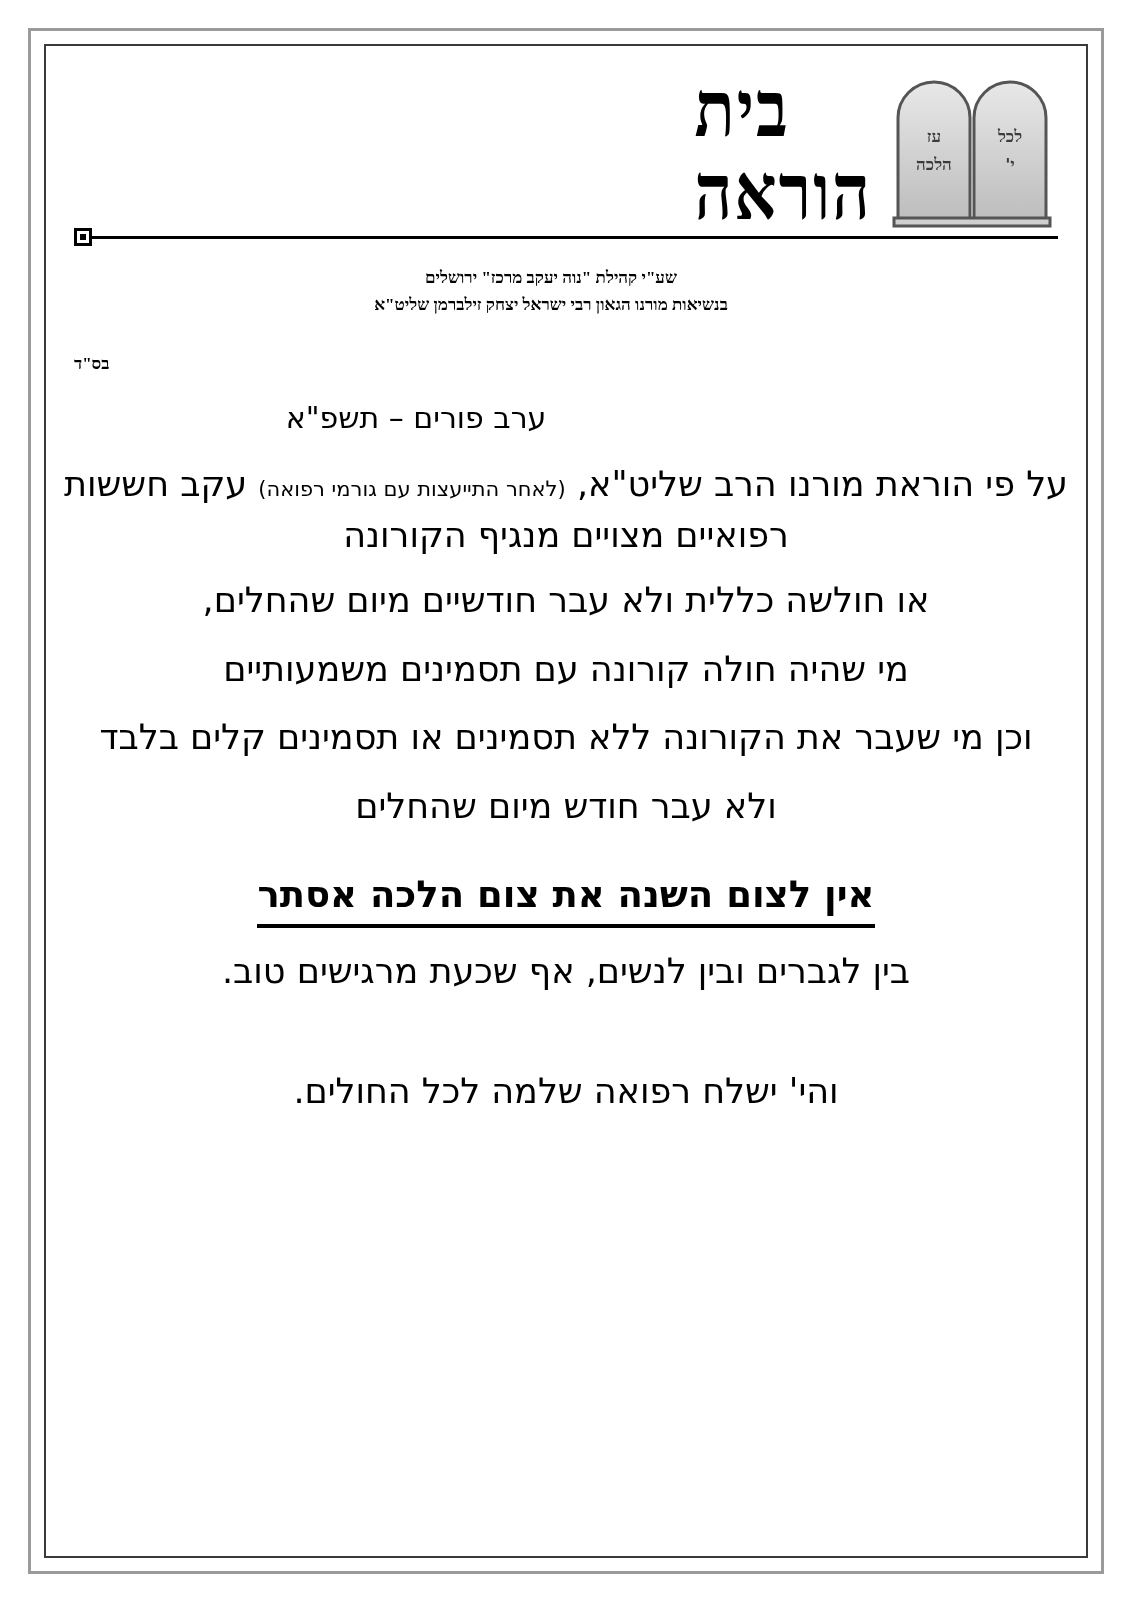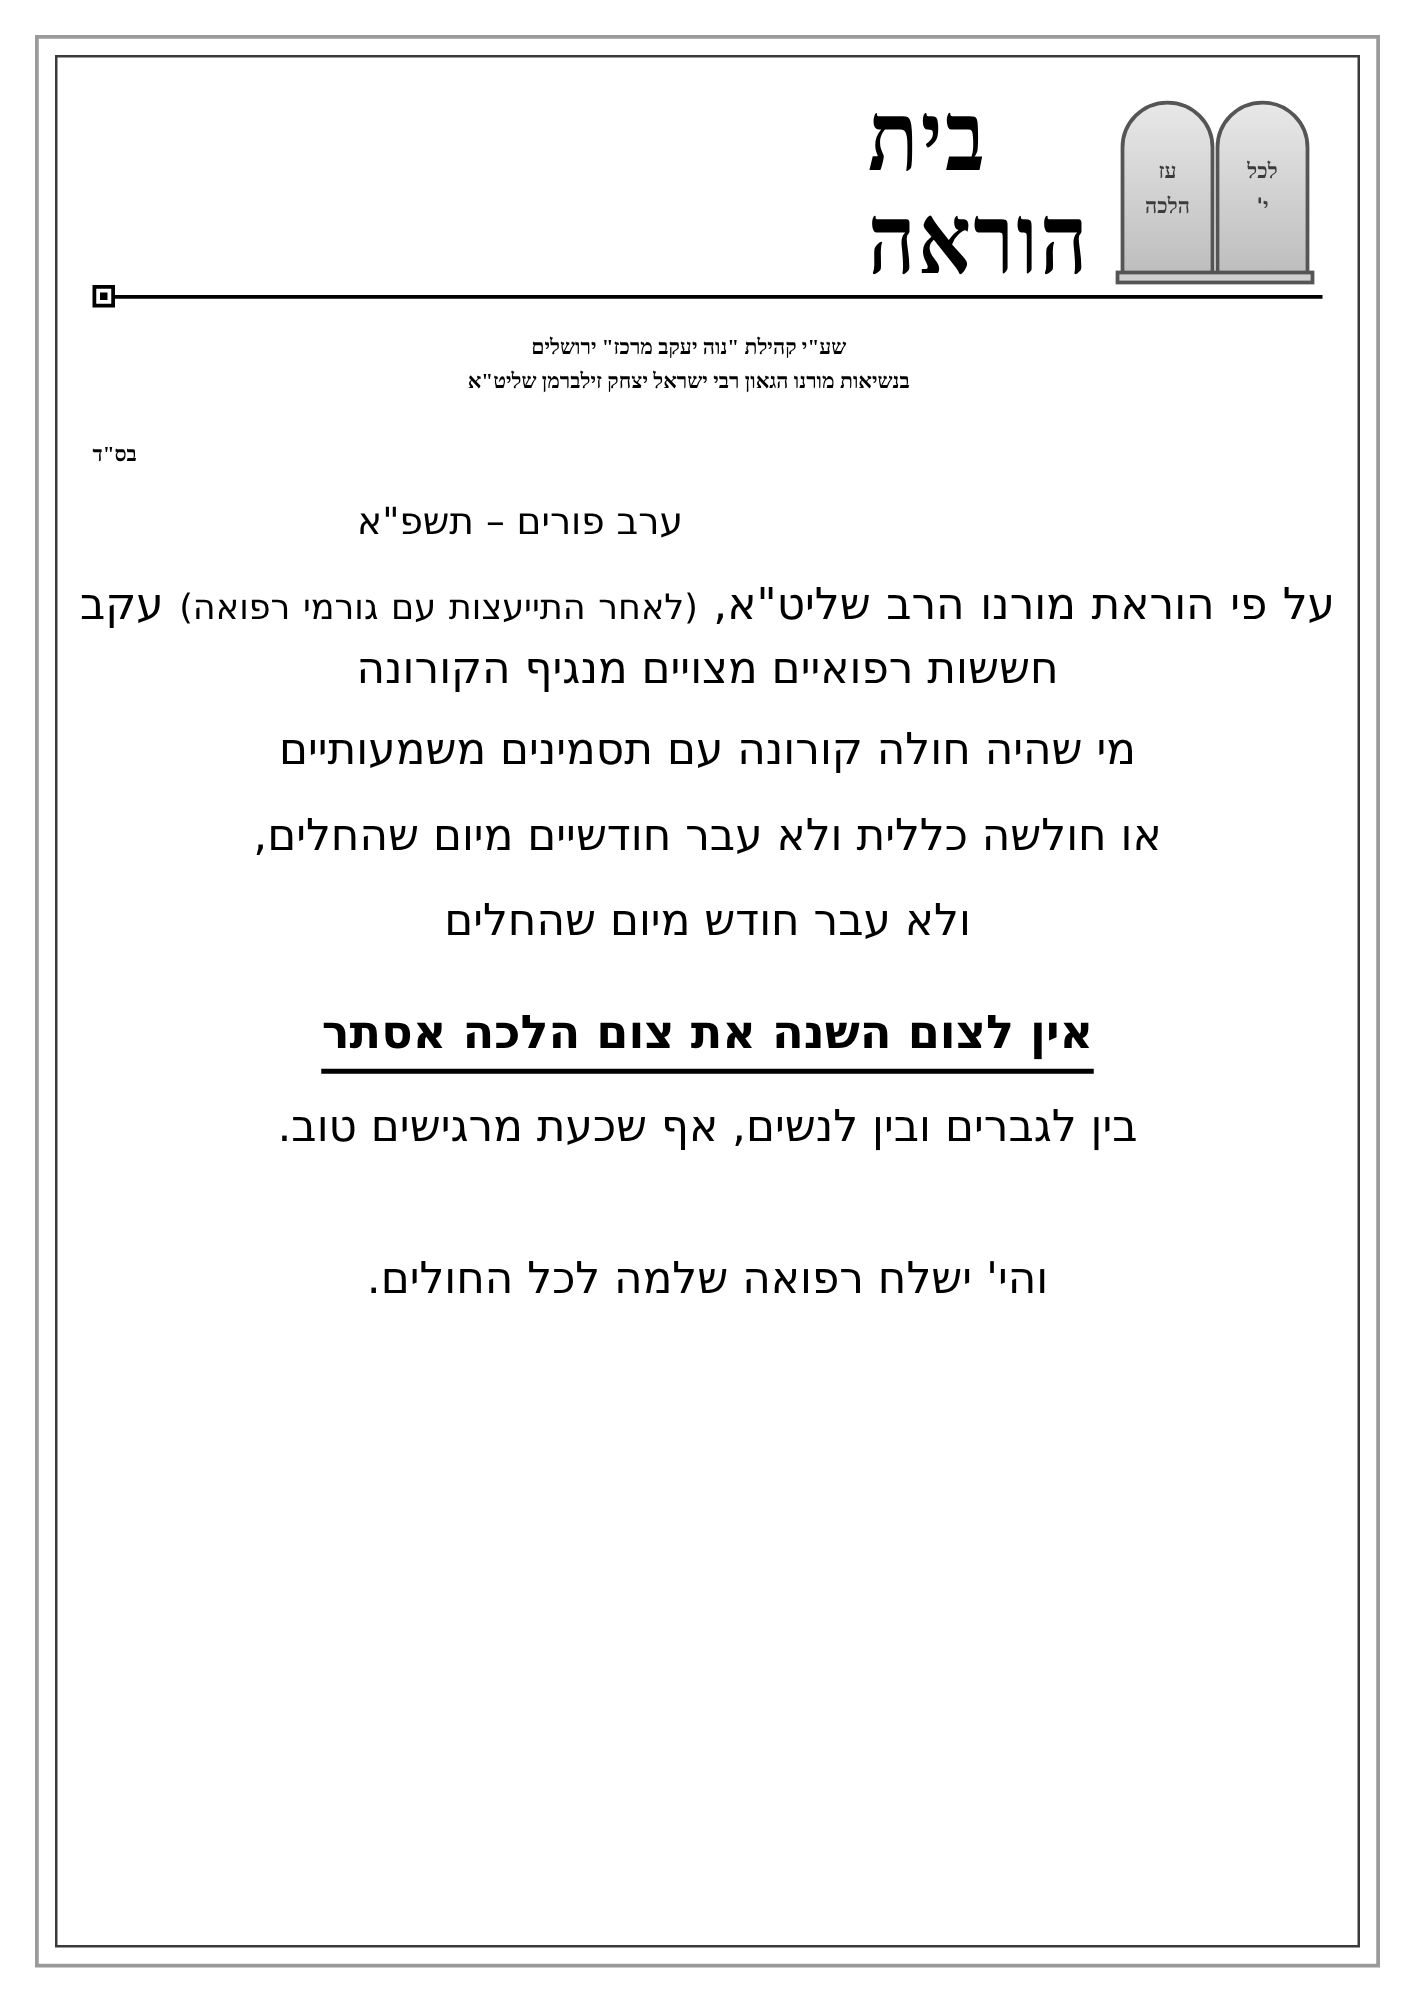--- a/index.html
+++ b/index.html
@@ -172,21 +172,21 @@
   }
   .p {
     margin: 0 0 18px 0;
   }
   .p-justify {
     text-align: justify;
     text-align-last: center;
     margin: 0 0 14px 0;
   }
   .small-paren {
-    font-size: 28px;
+    font-size: 21px;
     margin-top: 12px;
   }
 
   .emph-title {
     margin-top: 18px;
     text-align: center;
     font-family: "DejaVu Sans", sans-serif;
     font-weight: bold;
     font-size: 37px;
     display: inline-block;
@@ -250,24 +250,25 @@
 
 
     <div class="body">
 
       <div class="p-justify">
         <span>על פי הוראת מורנו הרב שליט"א,</span>
         <span class="small-paren">(לאחר התייעצות עם גורמי רפואה)</span>
         <span>עקב חששות רפואיים מצויים מנגיף הקורונה</span>
       </div>
 
+      <p class="p">או חולשה כללית ולא עבר חודשיים מיום שהחלים,</p>
+
       <p class="p">מי שהיה חולה קורונה עם תסמינים משמעותיים</p>
 
-      <p class="p">או חולשה כללית ולא עבר חודשיים מיום שהחלים,</p>
-
+      <p class="p">וכן מי שעבר את הקורונה ללא תסמינים או תסמינים קלים בלבד</p>
 
       <p class="p">ולא עבר חודש מיום שהחלים</p>
 
       <div class="emph-wrap">
         <span class="emph-title">אין לצום השנה את צום הלכה אסתר</span>
       </div>
 
       <p class="p p-after-emph">בין לגברים ובין לנשים, אף שכעת מרגישים טוב.</p>
 
       <p class="p p-closing">והי' ישלח רפואה שלמה לכל החולים.</p>

